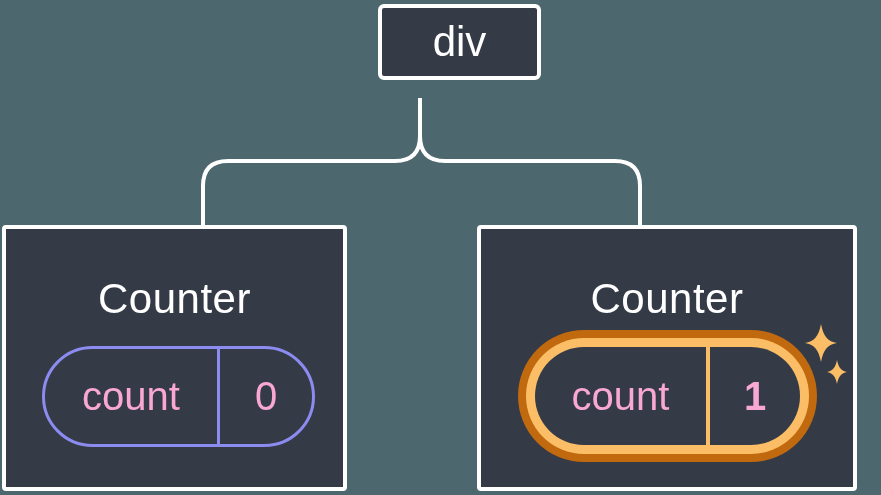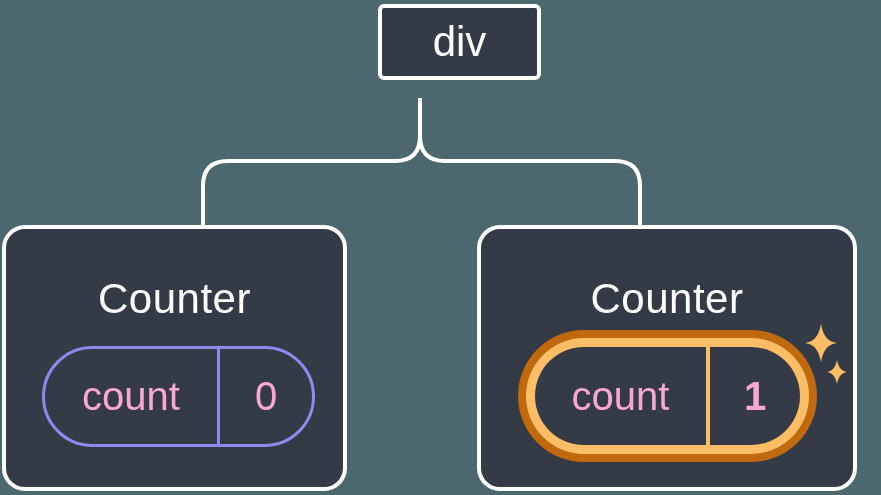--- a/index.html
+++ b/index.html
@@ -31,21 +31,21 @@
     width: 163px; height: 76px;
     border-radius: 6px;
     display: flex;
     align-items: center;
     justify-content: center;
     color: #FFFFFF;
     font-size: 42px;
     margin-left: 39px;
   }
   .card {
-    border-radius: 23px;
+    border-radius: 4px;
   }
   .card-left  { left: 2px;   top: 225px; width: 345px; height: 266px; }
   .card-right { left: 477px; top: 225px; width: 380px; height: 266px; }
   .card-title {
     position: absolute;
     left: 0; top: 46px;
     width: 100%;
     text-align: center;
     color: #FFFFFF;
     font-size: 42px;

